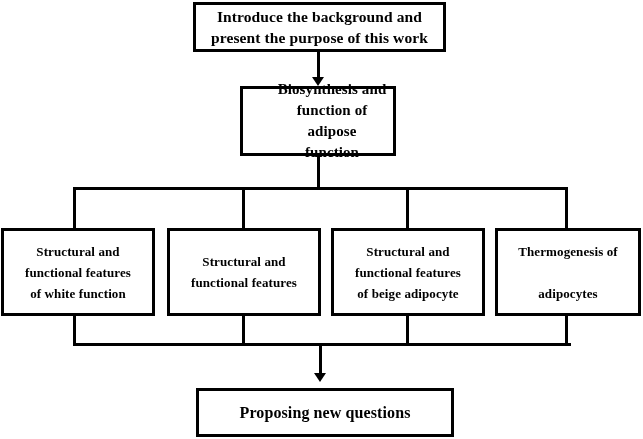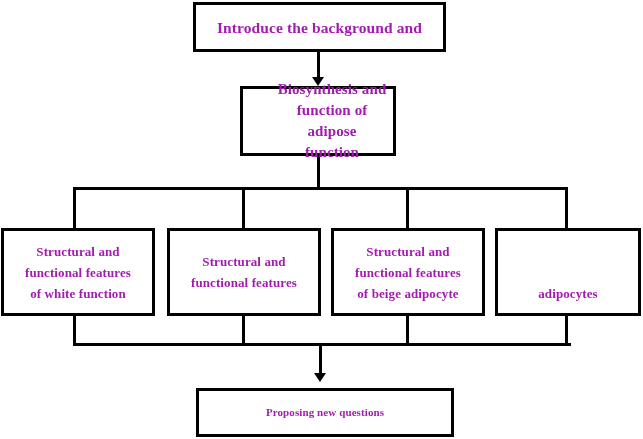--- a/index.html
+++ b/index.html
@@ -24,42 +24,42 @@
     border: 3px solid #000000;
     background: #ffffff;
     display: flex;
     align-items: center;
     justify-content: center;
     text-align: center;
     z-index: 5;
   }
   .node .node-label {
     font-weight: bold;
-    color: #a21caf;
+    color: #000000;
     letter-spacing: 0.1px;
     padding: 0 4px;
     width: 100%;
   }
 
   .node-top         { left: 193px; top: 2px;   width: 253px; height: 50px; }
   .node-top .node-label        { font-size: 15.5px; line-height: 21px; }
 
   .node-second      { left: 240px; top: 86px;  width: 156px; height: 70px; }
   .node-second .node-label     { font-size: 15px;   line-height: 21px; padding-left: 32px; }
 
   .node-branch      { top: 228px; height: 88px; }
   .node-branch .node-label     { font-size: 13px; line-height: 21px; }
 
   .node-white       { left: 1px;   width: 154px; }
   .node-brown       { left: 167px; width: 154px; }
   .node-beige       { left: 331px; width: 154px; }
   .node-thermo      { left: 495px; width: 146px; }
 
   .node-bottom      { left: 196px; top: 388px; width: 258px; height: 49px; }
-  .node-bottom .node-label     { font-size: 11px; line-height: 23px; }
+  .node-bottom .node-label     { font-size: 16px; line-height: 23px; }
 
   
   .conn {
     position: absolute;
     background: #000000;
     z-index: 2;
   }
   .conn-v { width: 3px; }
   .conn-h { height: 3px; }
 
@@ -104,20 +104,21 @@
   .c-bottom-arrow{ left: 314px; top: 373px; }
 </style>
 </head>
 <body>
 
 <div id="canvas">
 
   <div class="node node-top">
     <div class="node-label">
       <span>Introduce the background and</span><br>
+      <span>present the purpose of this work</span>
     </div>
   </div>
 
   <div class="conn conn-v c-top-stem"></div>
   <div class="arrowhead c-top-arrow"></div>
 
   <div class="node node-second">
     <div class="node-label">
       <span>Biosynthesis and</span><br>
       <span>function of adipose</span><br>
@@ -150,21 +151,21 @@
   <div class="node node-branch node-beige">
     <div class="node-label">
       <span>Structural and</span><br>
       <span>functional features</span><br>
       <span>of beige adipocyte</span>
     </div>
   </div>
 
   <div class="node node-branch node-thermo">
     <div class="node-label">
-      <br>
+      <span>Thermogenesis of</span><br>
       <br>
       <span>adipocytes</span>
     </div>
   </div>
 
   <div class="conn conn-v c-rise-1"></div>
   <div class="conn conn-v c-rise-2"></div>
   <div class="conn conn-v c-rise-3"></div>
   <div class="conn conn-v c-rise-4"></div>
   <div class="conn conn-h c-coll-bar"></div>

